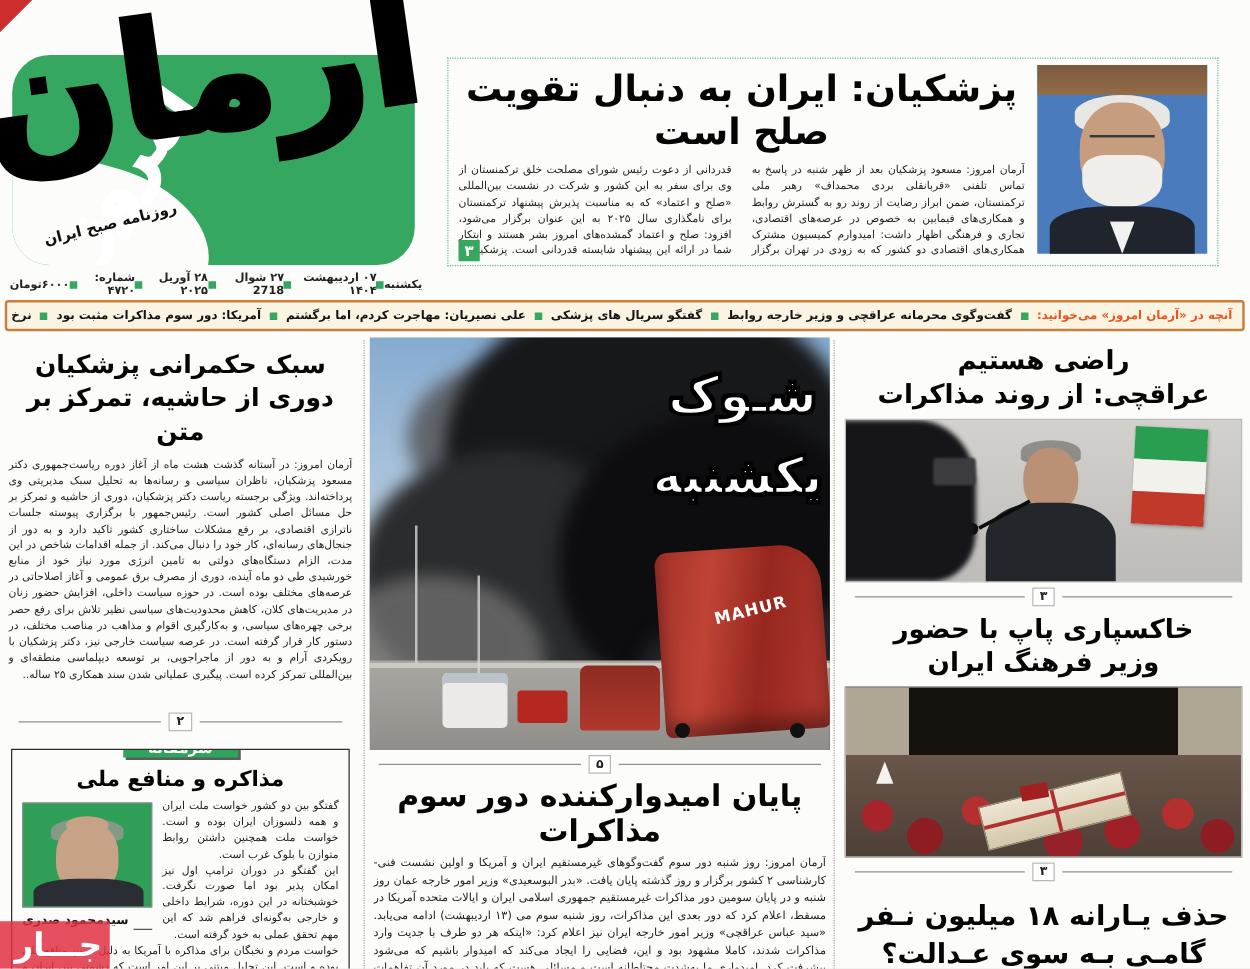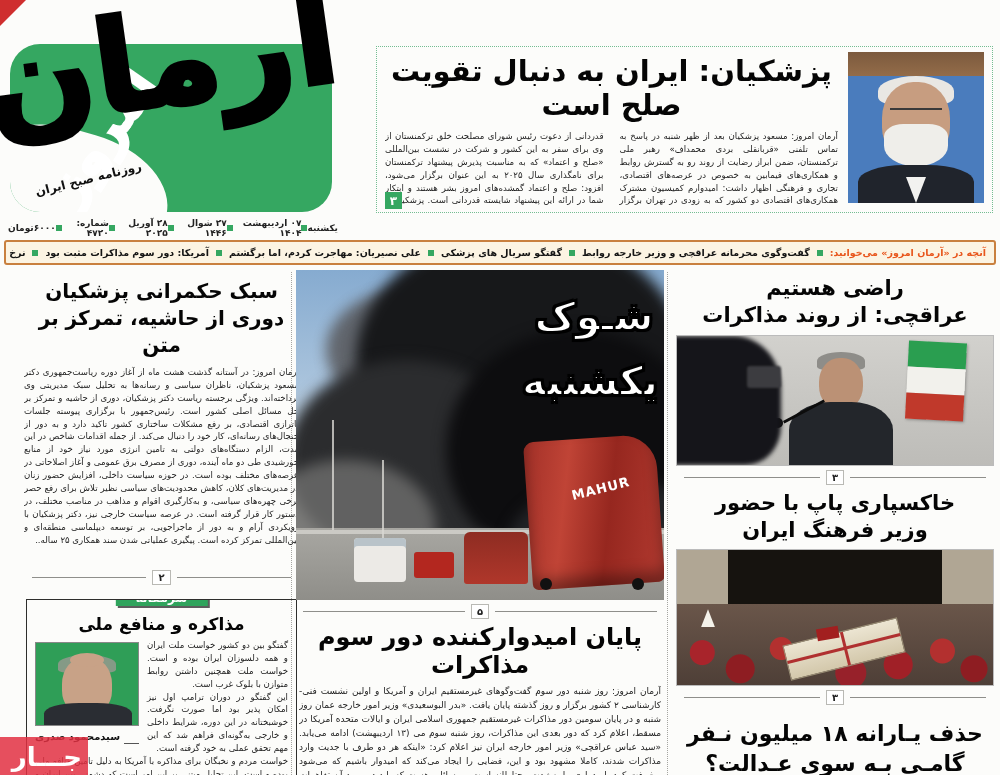--- a/index.html
+++ b/index.html
@@ -21,21 +21,21 @@
                -webkit-text-stroke:4px #000; letter-spacing:-4px; }
   .logo-sub { position:absolute; left:16px; top:60px; font-size:54px; font-weight:bold; color:#fff;
               transform:rotate(-55deg); -webkit-text-stroke:2px #fff; }
   .logo-tagline { position:absolute; left:34px; top:172px; font-size:12px; font-weight:bold;
                   color:#111; transform:rotate(-14deg); white-space:nowrap; }
   .dateline { position:absolute; left:8px; top:218px; width:330px; display:flex; align-items:center;
               justify-content:space-between; font-size:9px; font-weight:bold; color:#222; direction:rtl; }
   .sq { display:inline-block; width:6px; height:6px; background:#35a761; flex:0 0 auto; }
 
   
-  .lead { position:absolute; left:376px; top:46px; width:617px; height:167px;
+  .lead { position:absolute; left:358px; top:46px; width:617px; height:167px;
           border:1px dotted #74bd92; padding:5px 8px 5px 8px; display:flex; gap:10px; }
   .lead-photo { flex:0 0 136px; height:151px; position:relative; background:#4a7cbd; overflow:hidden; }
   .wood { position:absolute; top:0; left:0; right:0; height:24px; background:linear-gradient(180deg,#7c5a3e,#936c49); }
   .p-head { position:absolute; left:34px; top:30px; width:68px; height:78px; background:#c79d80; border-radius:46% 46% 42% 42%; }
   .p-hair { position:absolute; left:30px; top:24px; width:76px; height:30px; background:#e9e7e3; border-radius:50% 50% 30% 30%; }
   .p-beard { position:absolute; left:36px; top:72px; width:64px; height:42px; background:#efeeea; border-radius:30% 30% 48% 48%; }
   .p-glass { position:absolute; left:42px; top:56px; width:52px; height:10px; border-top:2px solid #3a3a3a; }
   .p-suit { position:absolute; left:10px; bottom:-4px; width:116px; height:42px; background:#20242c; border-radius:40% 40% 0 0; }
   .p-shirt { position:absolute; left:58px; bottom:0; width:20px; height:26px; background:#f2f2f0; clip-path:polygon(50% 100%,0 0,100% 0); }
   .lead-main { flex:1; display:flex; flex-direction:column; position:relative; }
@@ -56,21 +56,21 @@
   .vsep { position:absolute; top:272px; bottom:0; width:0; border-left:1px dotted #a5a5a1; }
 
   
   .divider { display:flex; align-items:center; gap:6px; margin:4px 8px; }
   .dv-line { flex:1; height:1px; background:#8f8f8b; }
   .dv-num { font-size:10px; font-weight:bold; color:#222; border:1px solid #b9b9b4; background:#fff; padding:0 5px; line-height:13px; }
   .headline { font-weight:bold; text-align:center; color:#050505; letter-spacing:-.4px; }
   .body-text { font-size:8.6px; line-height:1.5; text-align:justify; color:#222; }
 
   
-  .col-left { position:absolute; left:17px; top:270px; width:289px; height:505px; padding:0 7px; }
+  .col-left { position:absolute; left:0; top:270px; width:289px; height:505px; padding:0 7px; }
   .an-headline { font-size:20px; line-height:1.35; margin-top:8px; }
   .an-body { margin-top:7px; height:200px; overflow:hidden; }
   .editorial { position:relative; border:1.5px solid #2e2e2c; margin:14px 2px 0 2px; padding:12px 8px 4px 8px; height:230px; overflow:hidden; }
   .kicker { position:absolute; top:-10px; right:50%; transform:translateX(50%); background:#2fa45c;
             color:#fff; font-size:12px; font-weight:bold; padding:1px 20px; box-shadow:2px 2px 0 rgba(40,40,40,.75); }
   .ed-headline { font-size:17px; margin-top:2px; }
   .ed-body { margin-top:5px; }
   .ed-fig { float:left; width:104px; margin:3px 8px 2px 0; }
   .ed-photo { position:relative; width:104px; height:84px; background:#2f9e57; overflow:hidden; border:1px solid #888; }
   .s-head { position:absolute; left:26px; top:14px; width:50px; height:58px; background:#c8a287; border-radius:46% 46% 42% 42%; }
@@ -167,21 +167,21 @@
     </div>
     <div class="logo-main">آرمان</div>
     <div class="logo-tagline">روزنامه صبح ایران</div>
   </div>
 
   <div class="dateline">
     <span>یکشنبه</span>
     <span class="sq"></span>
     <span>۰۷ اردیبهشت ۱۴۰۴</span>
     <span class="sq"></span>
-    <span>۲۷ شوال ۱۴۴۶</span>
+    <span>۲۷ شوال 2718</span>
     <span class="sq"></span>
     <span>۲۸ آوریل ۲۰۲۵</span>
     <span class="sq"></span>
     <span>شماره: ۴۷۲۰</span>
     <span class="sq"></span>
     <span>۶۰۰۰تومان</span>
   </div>
 
   <div class="lead">
     <div class="lead-photo">

